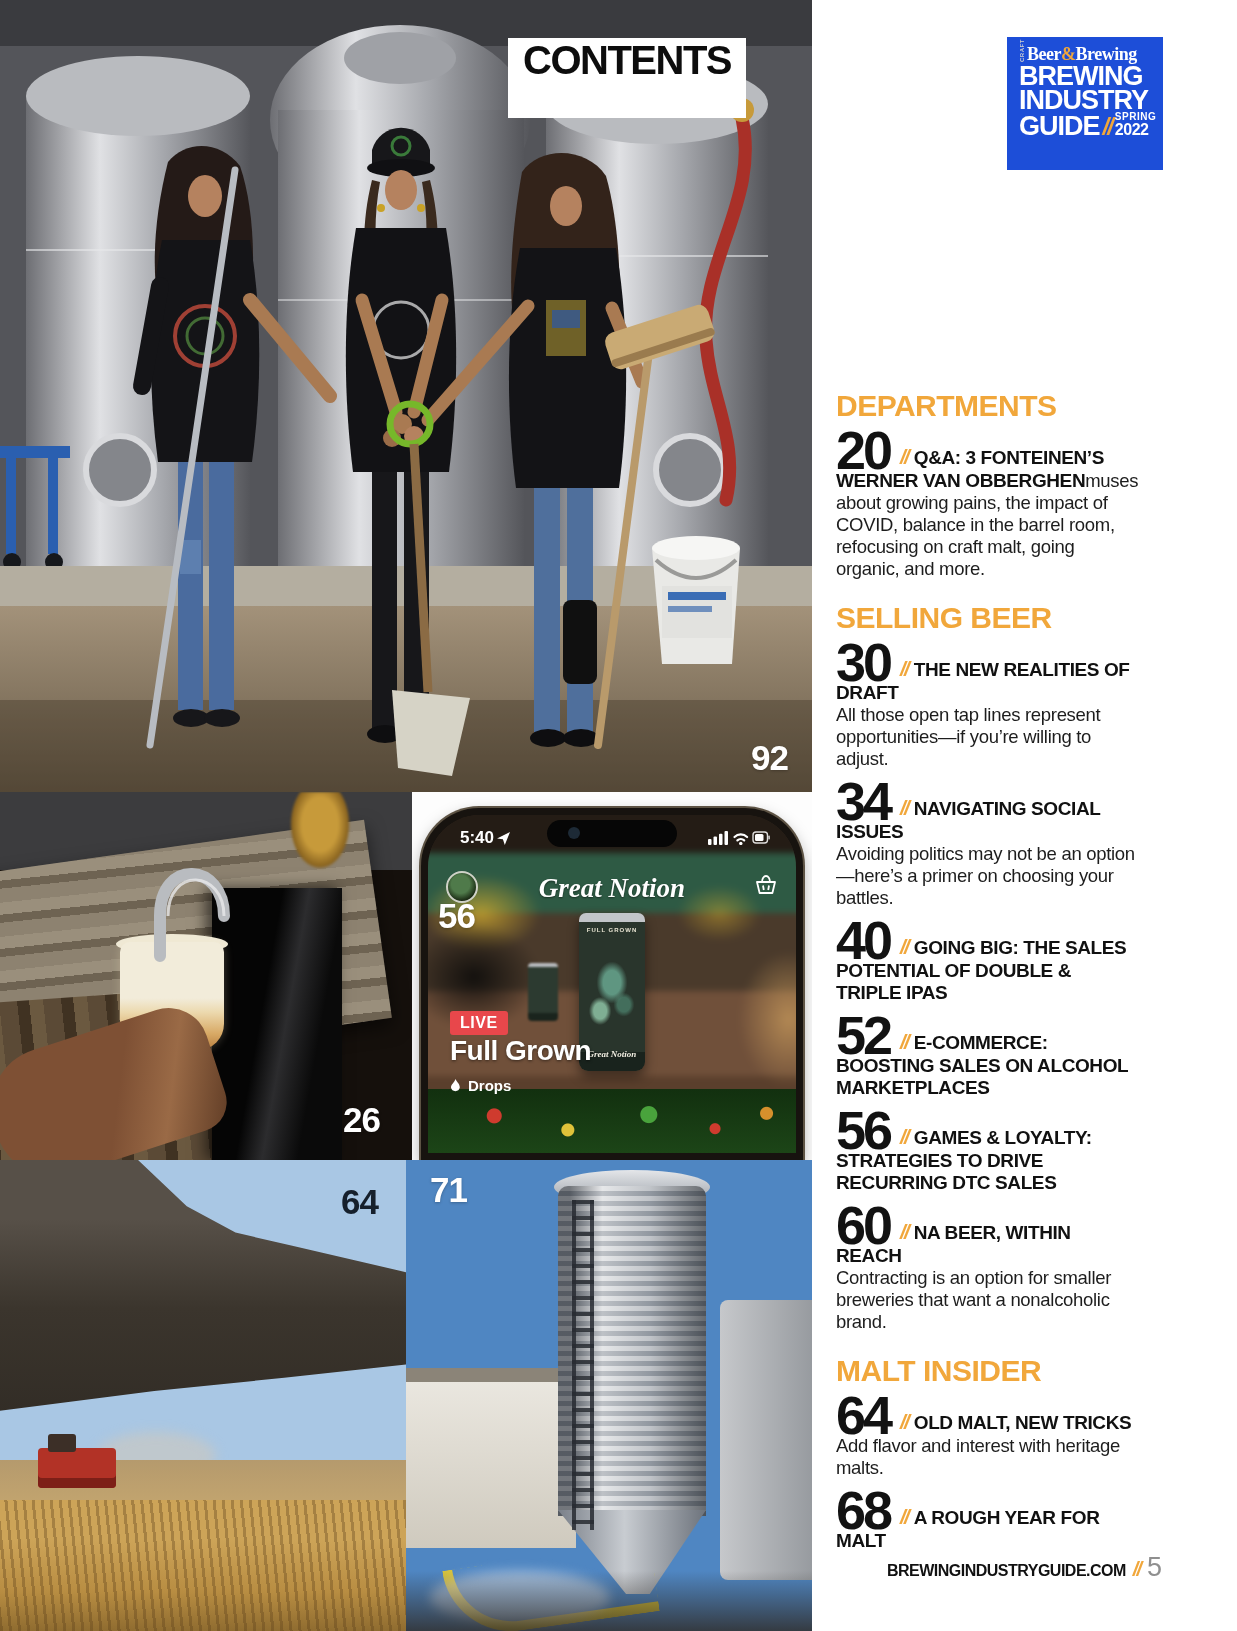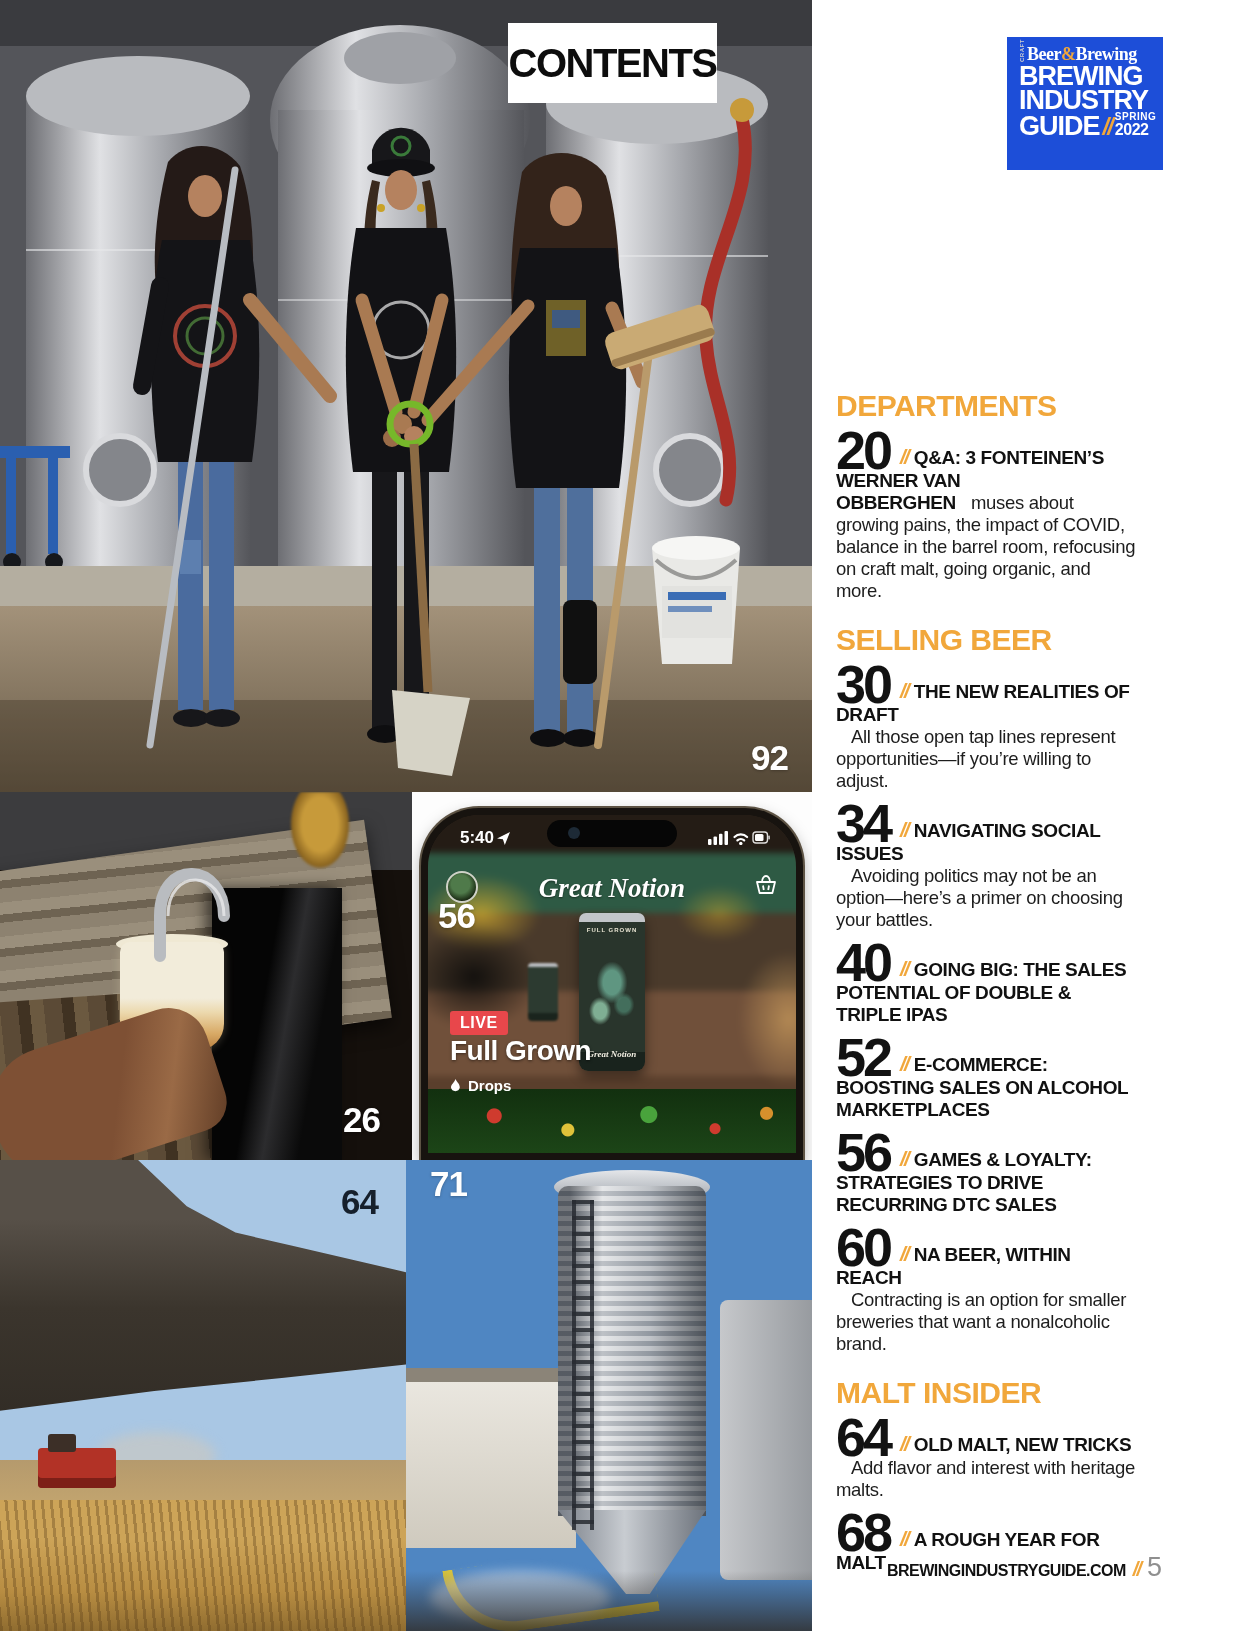--- a/index.html
+++ b/index.html
@@ -18,26 +18,26 @@
   .tile-silo  { left:406px; top:1160px; width:406px; height:471px; background:#4f86c2; }
 
   .pnum {
     position:absolute; font-weight:700; font-size:35px; letter-spacing:-1px;
     color:#ffffff; text-shadow:0 1px 3px rgba(0,0,0,.25); z-index:5;
   }
   .pnum-main  { right:24px; bottom:14px; }
   .pnum-pour  { right:32px; bottom:20px; }
   .pnum-phone { left:26px;  bottom:224px; }
   .pnum-field { right:28px; top:22px; color:#16202c; text-shadow:none; }
-  .pnum-silo  { left:24px;  top:4px; }
+  .pnum-silo  { left:24px;  top:10px; }
 
   
   .contents-plate {
-    position:absolute; left:508px; top:23px; width:209px; height:80px;
-    background:#ffffff; display:flex; align-items:center; justify-content:center; z-index:6;
+    position:absolute; left:508px; top:38px; width:238px; height:80px;
+    background:#ffffff; display:flex; justify-content:center; z-index:6;
   }
   .contents-plate span { font-size:40px; font-weight:700; letter-spacing:-1.5px; color:#0d0d0d; }
 
   
   .masthead {
     position:absolute; left:1007px; top:37px; width:156px; height:133px;
     background:#1d4ed8; color:#fff; padding:9px 10px 8px 12px; z-index:6;
   }
   .mh-row1 { display:flex; align-items:flex-end; gap:2px; margin-bottom:2px; }
   .mh-kicker { font-size:6px; font-weight:700; letter-spacing:.5px; color:#cfcfcf; writing-mode:vertical-rl; transform:rotate(180deg); height:14px; }
@@ -56,21 +56,21 @@
   .sec + .sec { margin-top:8px; }
   .sec-h { font-size:30px; font-weight:700; color:#F1A73B; letter-spacing:-0.5px; line-height:32px; margin-bottom:8px; }
   .entry { margin-bottom:11px; cursor:pointer; }
   .num {
     font-size:54px; font-weight:700; letter-spacing:-3px; line-height:40px;
     color:#121212; vertical-align:-5px; padding-right:10px;
   }
   .slash-sm { color:#F1A73B; font-weight:700; font-style:italic; font-size:21px; letter-spacing:-2px; padding-right:6px; }
   .etitle { font-weight:700; font-size:19px; letter-spacing:-0.4px; color:#111; line-height:22px; }
   .ebody  { font-size:18.5px; letter-spacing:-0.3px; color:#1d1d1d; line-height:22px; }
-  .ebody:not(:empty) { margin-left:15px; }
+  .ebody:not(:empty) { margin-left:0; }
 
   
   .footer { position:absolute; top:1552px; right:75px; display:flex; align-items:baseline; gap:7px; z-index:4; }
   .f-site { font-size:16px; font-weight:700; letter-spacing:-0.5px; color:#111; }
   .f-slash { color:#F1A73B; font-weight:700; font-style:italic; font-size:20px; letter-spacing:-2px; }
   .f-page { font-size:27px; color:#8f8f8f; font-weight:400; }
 
   
   .pour-wall { position:absolute; left:0; top:0; width:100%; height:78px; background:#3c3c3e; }
   .pour-wood {

